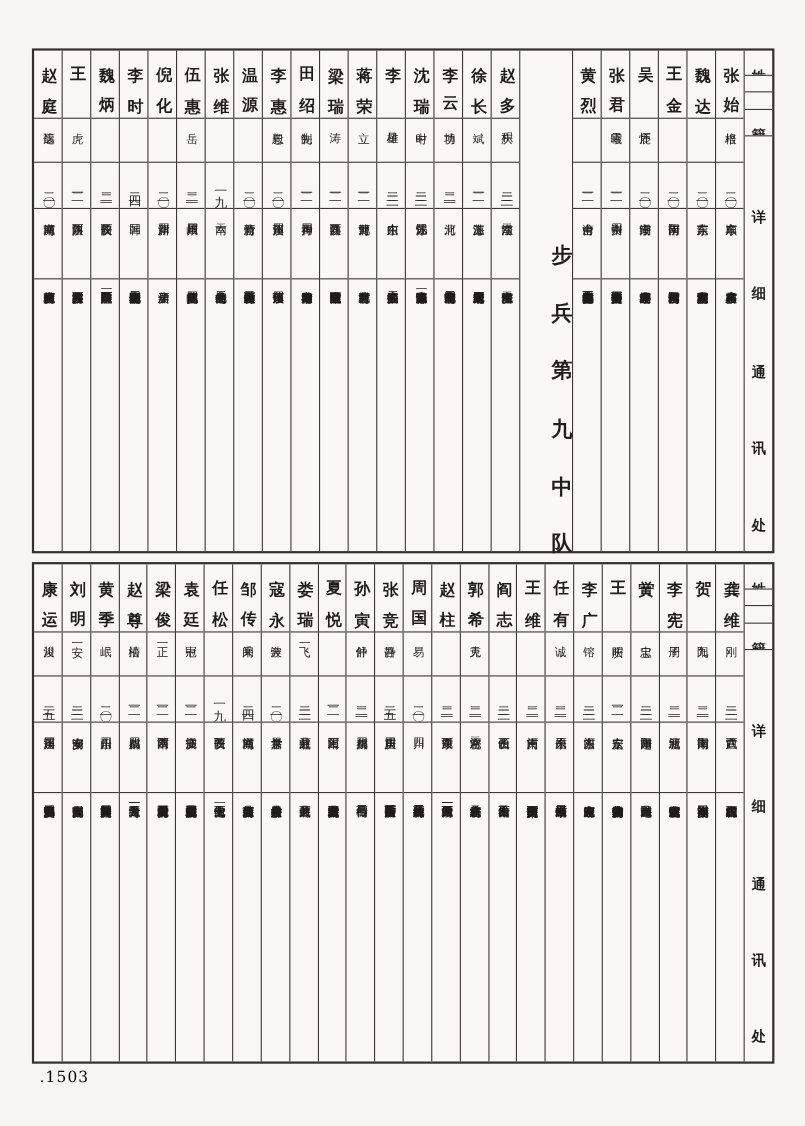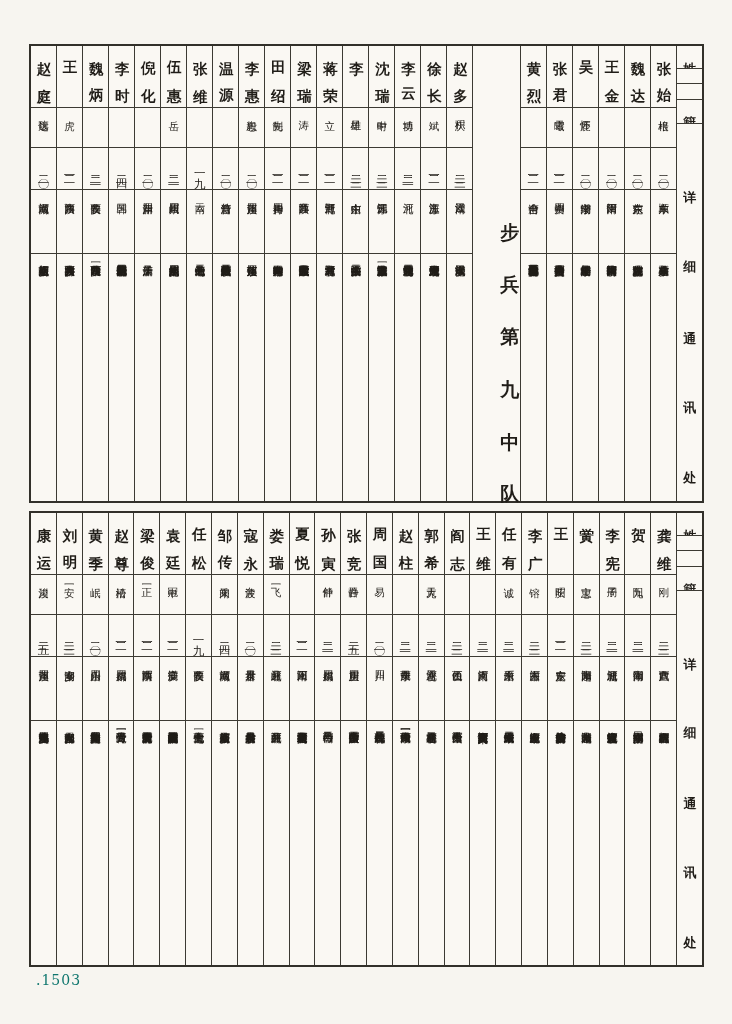--- a/index.html
+++ b/index.html
@@ -38,21 +38,21 @@
         text-align:justify;text-align-last:justify;}
   .c-addr .label{padding:52px 0 40px;}
   .alias{font-size:10.5px;padding-top:4px;}
   .age{font-size:11.5px;letter-spacing:2px;}
   .native{font-size:10.5px;padding-top:5px;line-height:1.1;}
   .addr{font-size:10.5px;line-height:1.1;}
   .section{font-size:19px;font-weight:bold;height:100%;box-sizing:border-box;
            padding:160px 0 30px;text-align:justify;text-align-last:justify;letter-spacing:2px;}
   .pagenum{
     position:absolute;left:36px;top:972px;
-    font-size:14px;letter-spacing:1px;color:#0f766e;
+    font-size:14px;letter-spacing:1px;color:#000000;
     font-family:"DejaVu Serif","Liberation Serif",serif;
   }
 </style>
 </head>
 <body>
 
 <div class="page">
 
   <div class="rtable" id="t0">
     <div class="col header-col">

